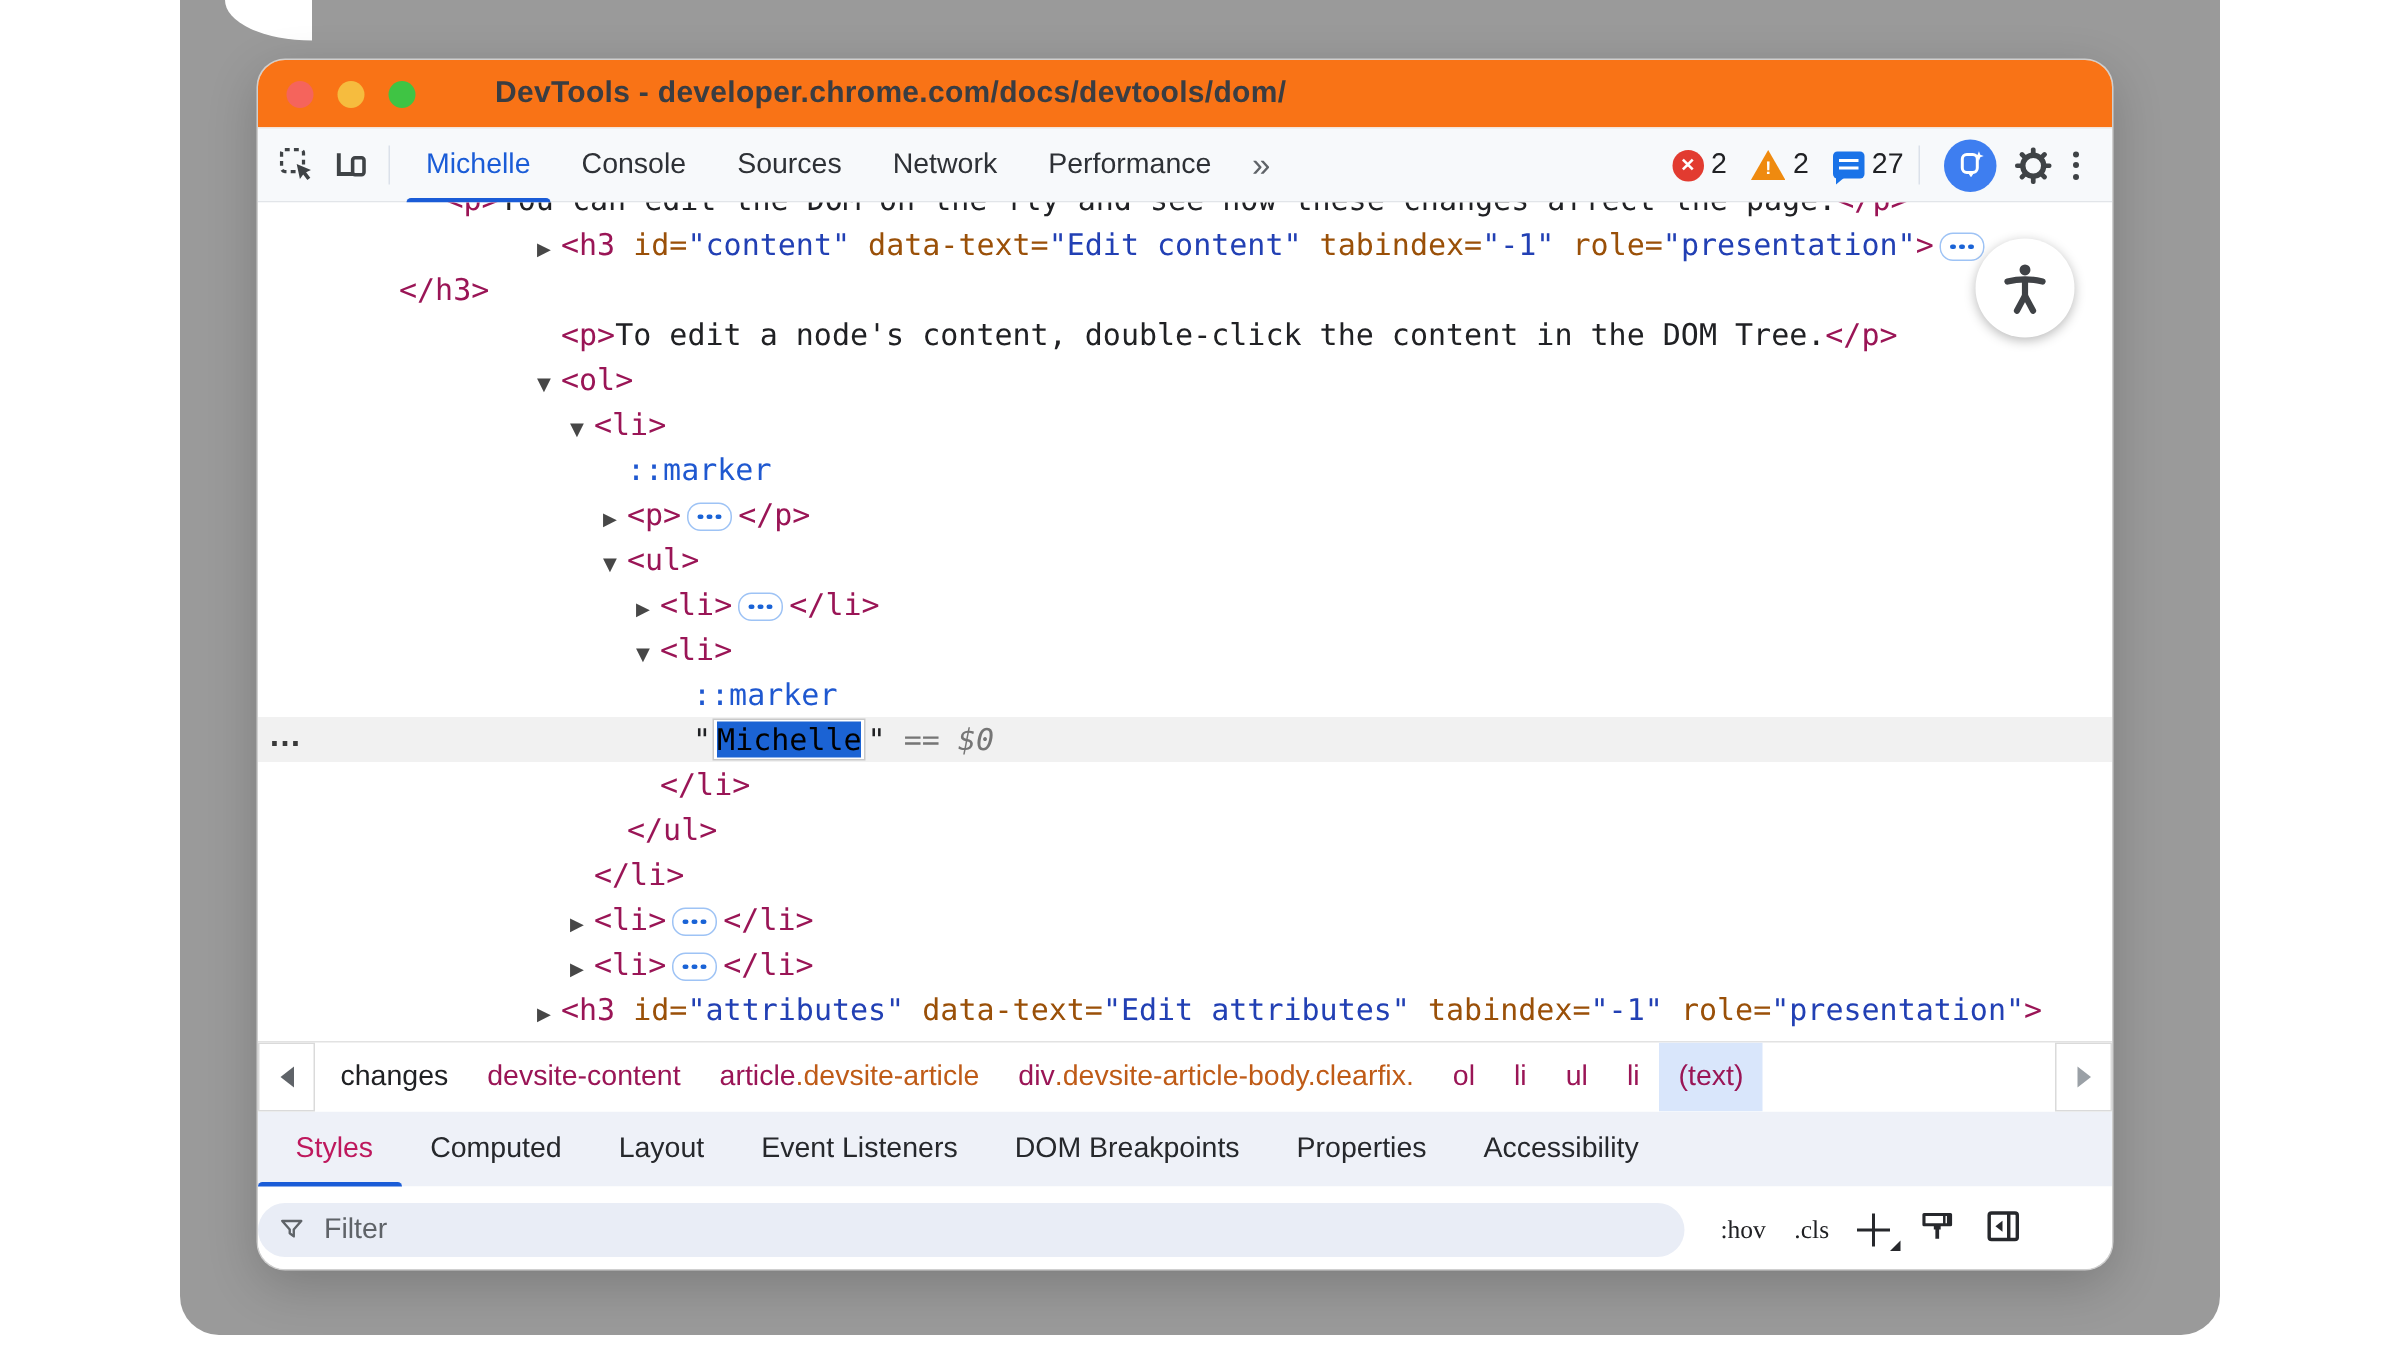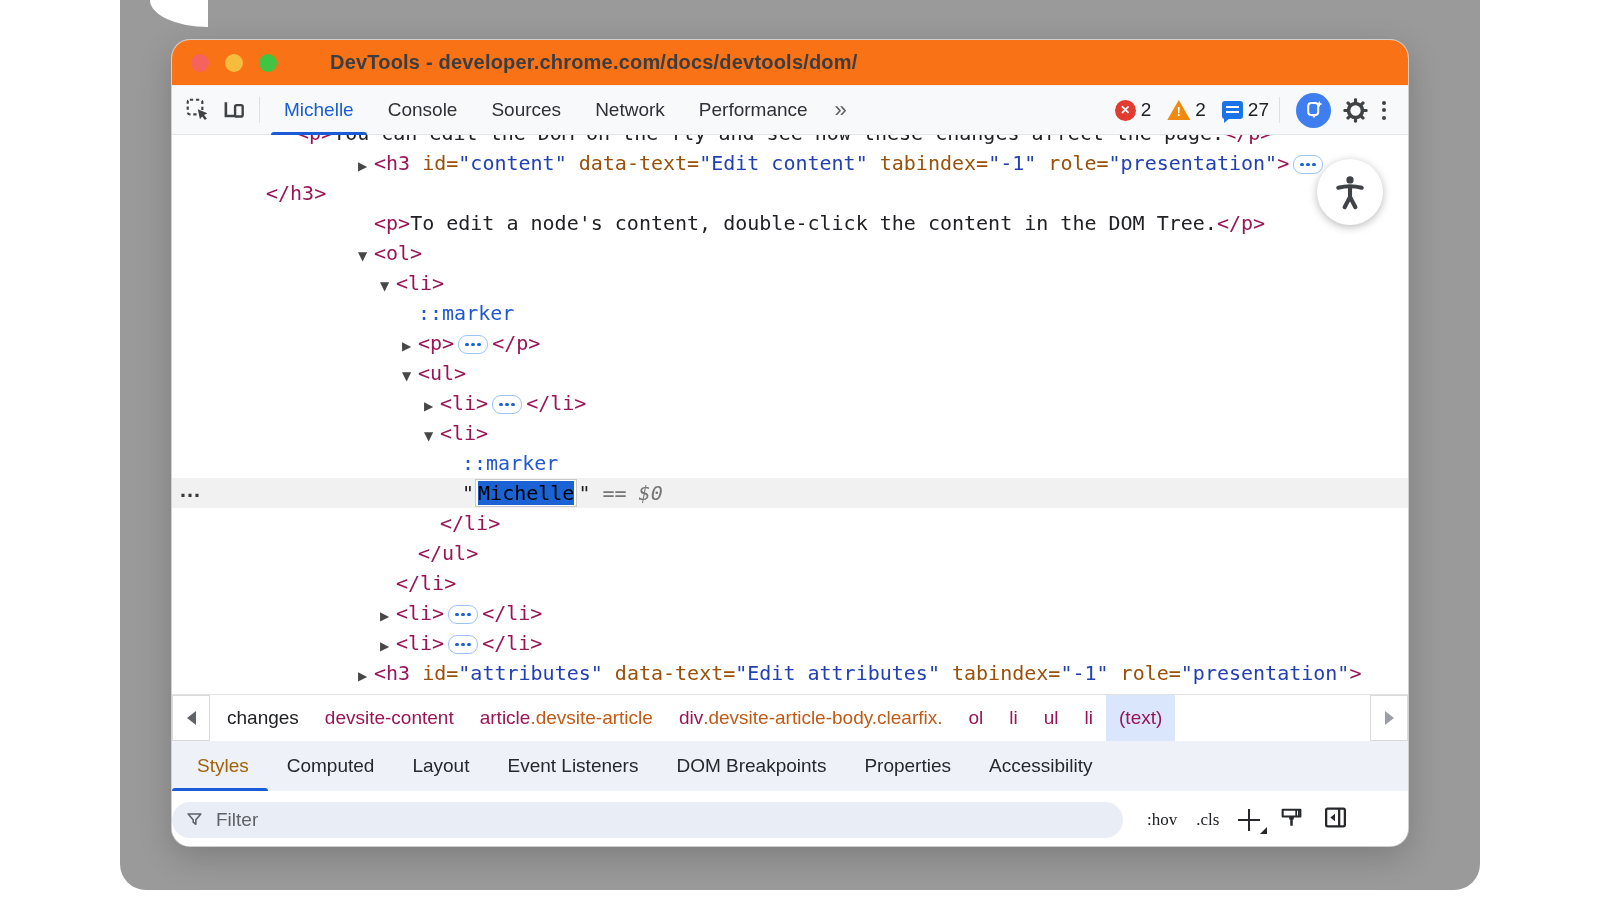--- a/index.html
+++ b/index.html
@@ -87,21 +87,21 @@
   .crumbs{display:flex;align-items:stretch;padding-left:4px;overflow:hidden;flex:1;}
   .crumb{display:flex;align-items:center;padding:0 13px;white-space:nowrap;}
   .crumb.selected{background:#d9e6fb;}
   .c-plain{color:#202124;}
   .c-tag{color:#9a1556;}
   .c-class{color:#bf5b17;}
 
   
   .stabs{height:50px;background:#eef1f8;display:flex;align-items:stretch;font-size:19px;color:#26282c;}
   .stab{display:flex;align-items:center;padding:0 19px;position:relative;white-space:nowrap;}
-  .stab.selected{color:#a16207;padding-left:25px;}
+  .stab.selected{color:#be185d;padding-left:25px;}
   .stab.selected::after{content:"";position:absolute;left:0;right:0;bottom:0;height:3.5px;background:#1a5cd7;
                         border-radius:3px 3px 0 0;}
 
   
   .fbar{height:57px;display:flex;align-items:center;background:#fff;padding:0 0;}
   .fpill{flex:1;height:36px;border-radius:18px;background:#e9edf6;display:flex;align-items:center;
          padding:0 13px;gap:10px;max-width:925px;}
   .fpill input{border:none;outline:none;background:transparent;font-size:19px;color:#202124;flex:1;
                font-family:"Liberation Sans",sans-serif;}
   .fpill input::placeholder{color:#5f6368;}

